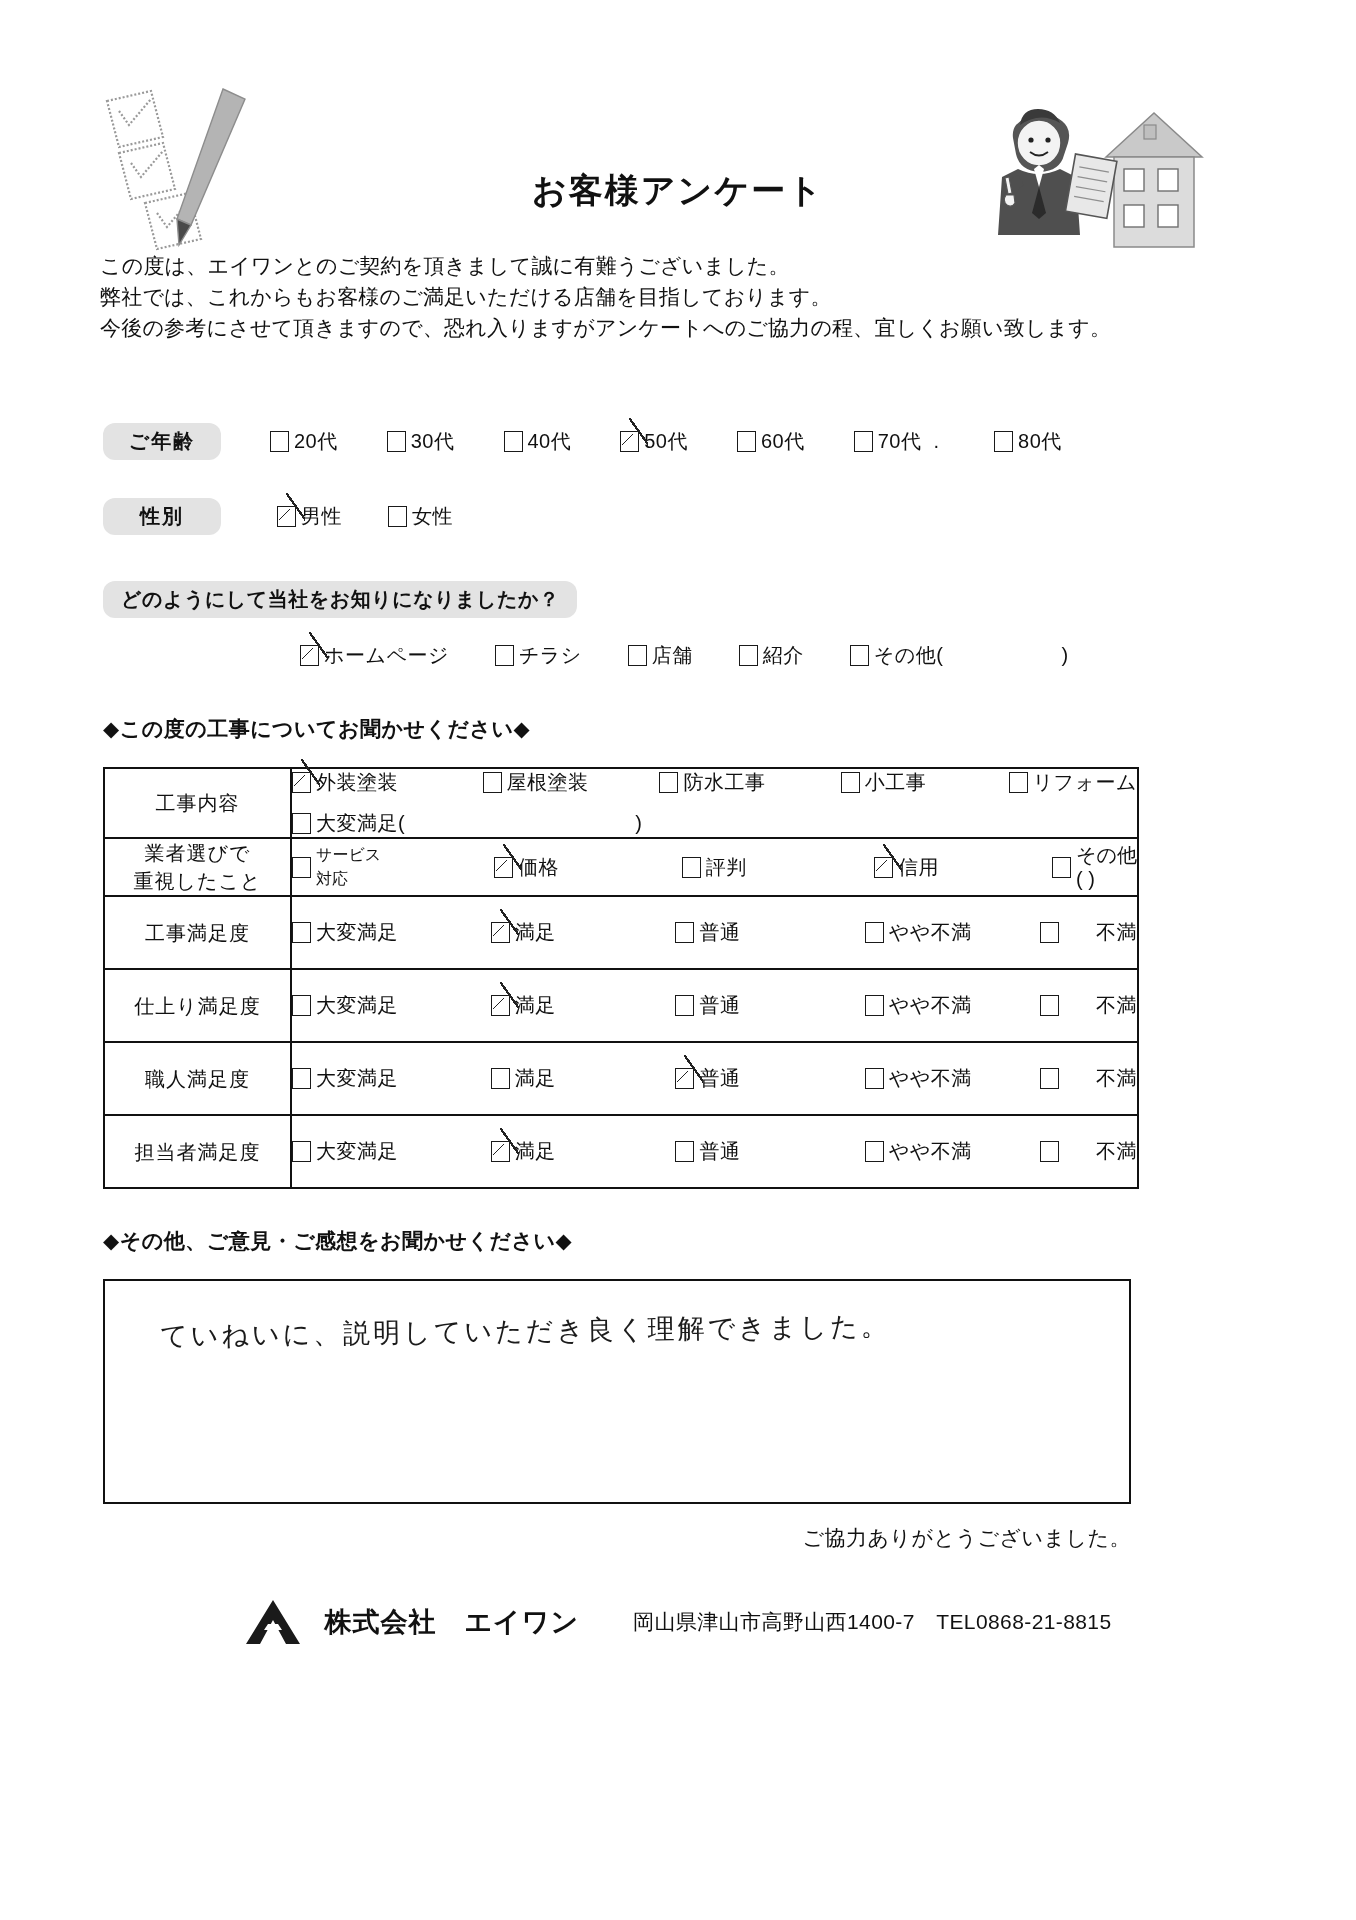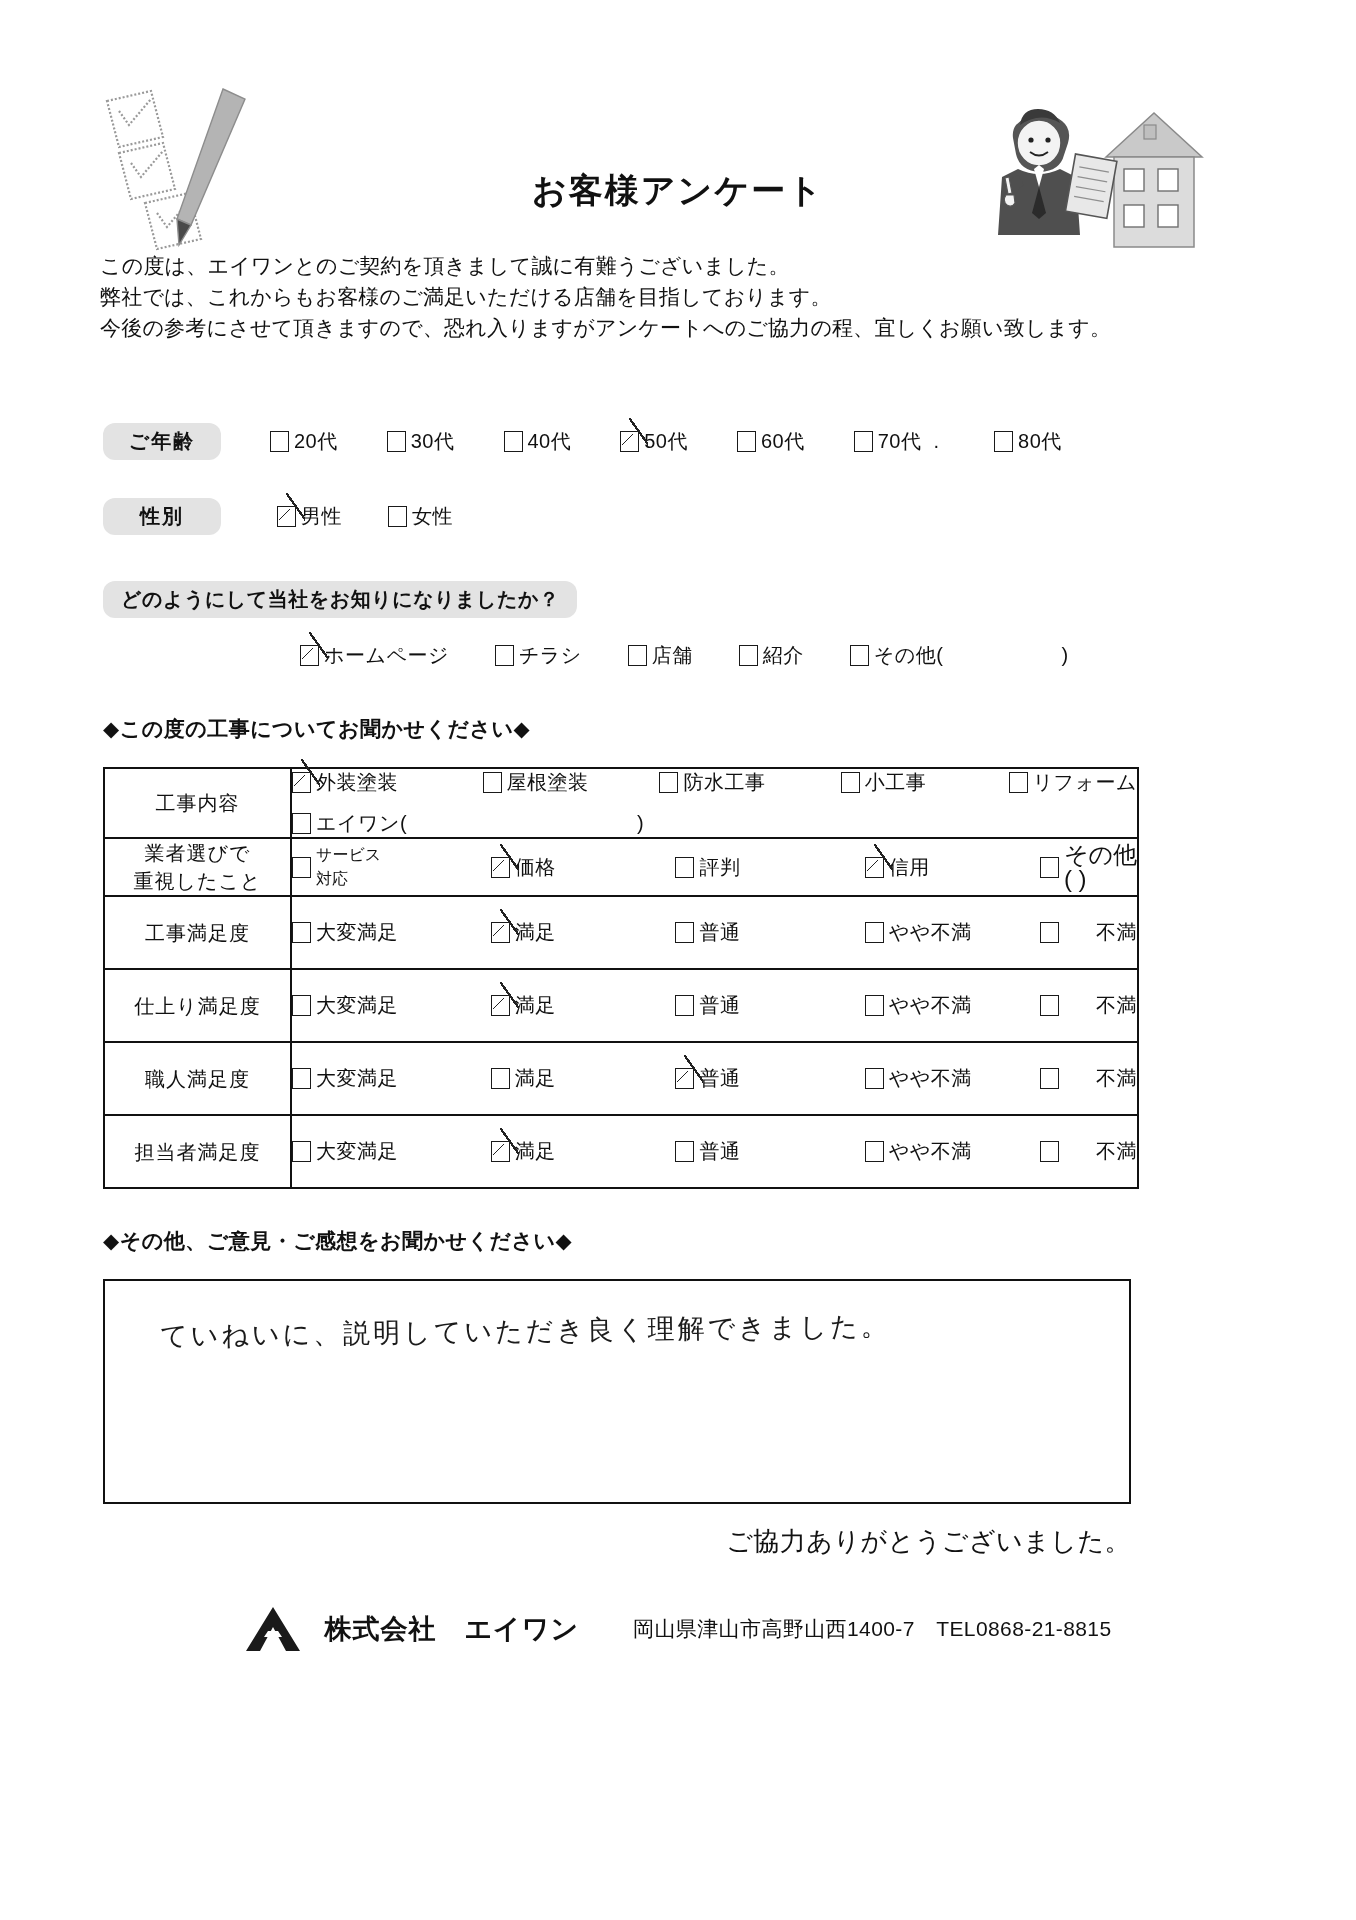--- a/index.html
+++ b/index.html
@@ -178,21 +178,21 @@
 
   .two-line-lbl {
     display: inline-block;
     line-height: 24px;
     font-size: 16px;
     white-space: normal;
   }
   .other-paren {
     display: inline-block;
     line-height: 24px;
-    font-size: 24px;
+    font-size: 20px;
   }
 
   
   .comment-box {
     margin-left: 103px;
     width: 1028px;
     height: 225px;
     border: 2px solid #111;
     position: relative;
     box-sizing: border-box;
@@ -205,21 +205,21 @@
     font-family: "DejaVu Sans", sans-serif;
     letter-spacing: 3px;
     color: #1b1b1b;
     transform: rotate(-0.8deg);
     white-space: nowrap;
   }
   .thanks {
     margin-left: 103px;
     width: 1028px;
     text-align: right;
-    font-size: 26px;
+    font-size: 21px;
     margin-top: 20px;
     letter-spacing: 0.5px;
   }
 
   
   .footer {
     margin-top: 46px;
     display: flex;
     align-items: center;
     justify-content: center;
@@ -440,21 +440,21 @@
             <span class="lbl">小工事</span>
           </span>
           <span class="opt">
             <span class="box"></span>
             <span class="lbl">リフォーム</span>
           </span>
         </div>
         <div class="body-line">
           <span class="opt">
             <span class="box"></span>
-            <span class="lbl">エイワン(</span>
+            <span class="lbl">大変満足(</span>
             <span style="display:inline-block;width:230px;"></span>
             <span class="lbl">)</span>
           </span>
         </div>
       </td>
     </tr>
 
     <tr>
       <td class="rowlabel">
         <span>業者選びで</span><br>

